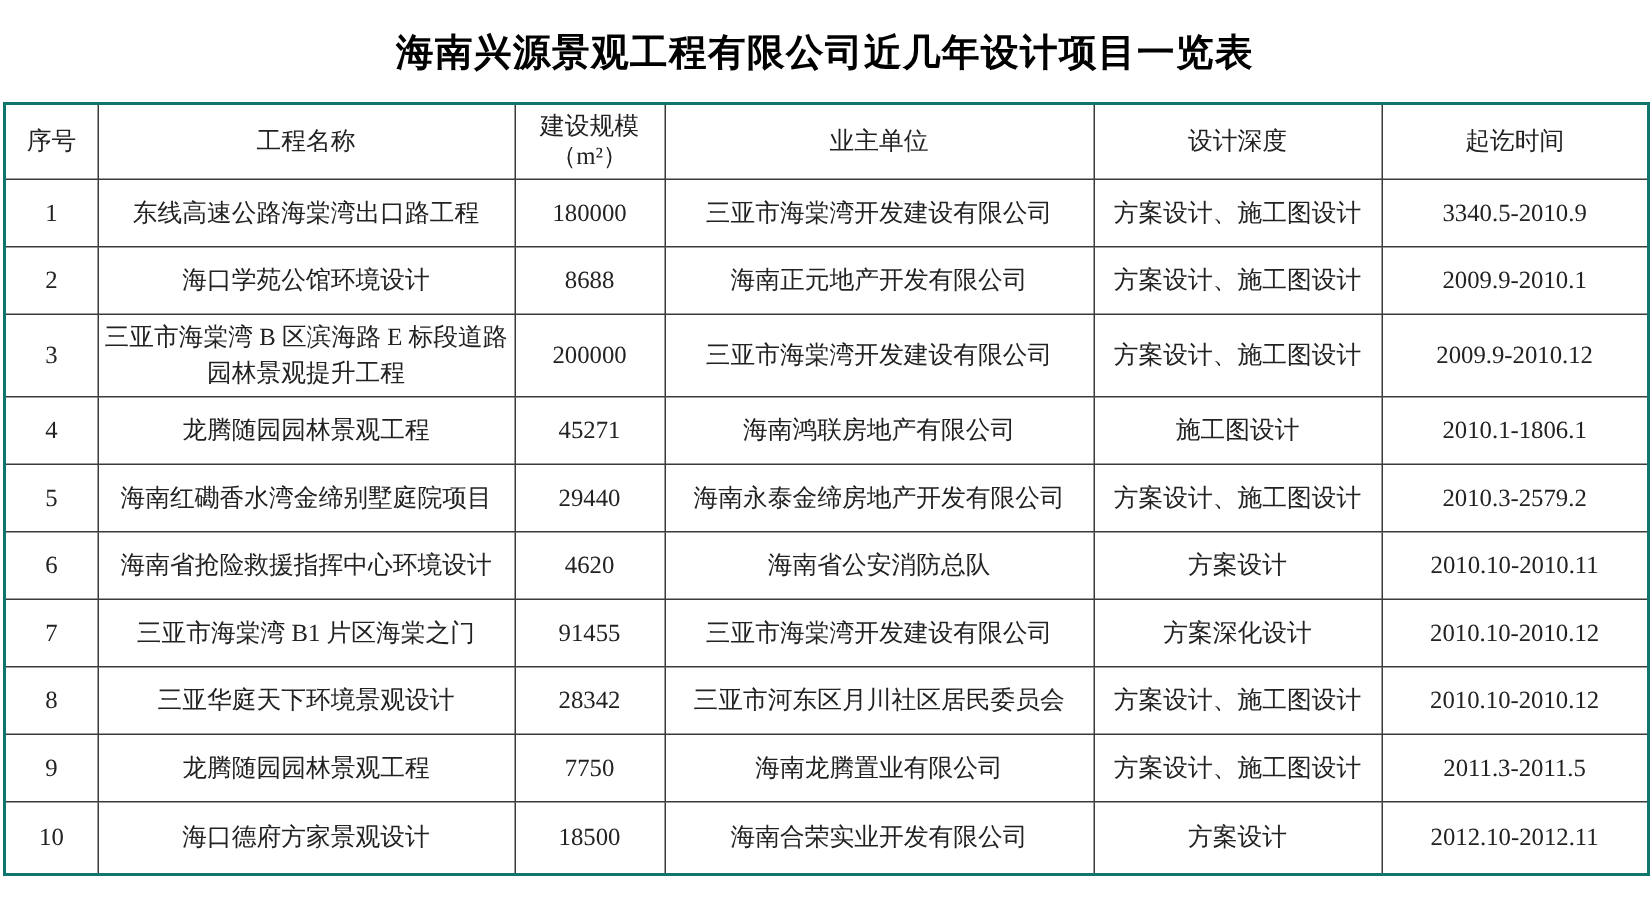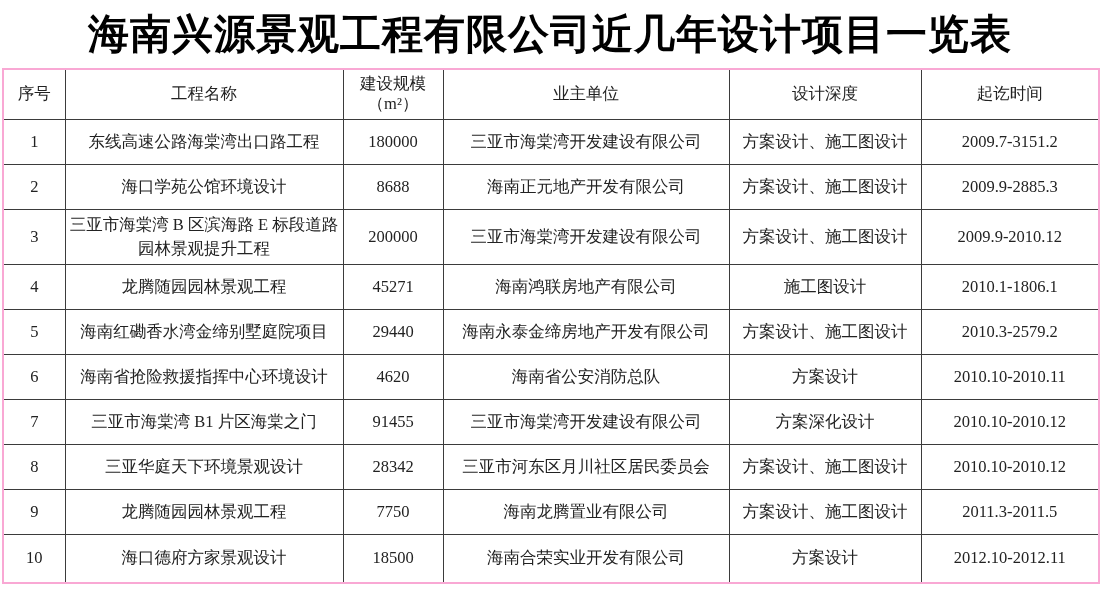--- a/index.html
+++ b/index.html
@@ -18,30 +18,30 @@
     font-family: "Liberation Serif", "DejaVu Serif", serif;
     color: #1c1c1c;
   }
   .doc-title {
     height: 68px;
     display: flex;
     align-items: center;
     justify-content: center;
     font-family: "Liberation Sans", "DejaVu Sans", sans-serif;
     font-weight: 700;
-    font-size: 41px;
+    font-size: 25px;
     letter-spacing: 1px;
     color: #000000;
   }
   table.project-table {
     width: 1096px;
     margin: 0 2px;
     border-collapse: collapse;
     table-layout: fixed;
-    border: 2px solid #f9a8d4;
+    border: 2px solid #0f766e;
   }
   table.project-table th,
   table.project-table td {
     border: 1px solid #3b3b3b;
     text-align: center;
     vertical-align: middle;
     font-size: 16.5px;
     font-weight: 400;
     color: #222222;
     padding: 2px 4px;
@@ -87,29 +87,29 @@
         <th>起讫时间</th>
       </tr>
     </thead>
     <tbody>
       <tr class="body-row">
         <td>1</td>
         <td>东线高速公路海棠湾出口路工程</td>
         <td>180000</td>
         <td>三亚市海棠湾开发建设有限公司</td>
         <td>方案设计、施工图设计</td>
-        <td>2009.7-3151.2</td>
+        <td>3340.5-2010.9</td>
       </tr>
       <tr class="body-row">
         <td>2</td>
         <td>海口学苑公馆环境设计</td>
         <td>8688</td>
         <td>海南正元地产开发有限公司</td>
         <td>方案设计、施工图设计</td>
-        <td>2009.9-2885.3</td>
+        <td>2009.9-2010.1</td>
       </tr>
       <tr class="body-row tall">
         <td>3</td>
         <td>三亚市海棠湾 B 区滨海路 E 标段道路园林景观提升工程</td>
         <td>200000</td>
         <td>三亚市海棠湾开发建设有限公司</td>
         <td>方案设计、施工图设计</td>
         <td>2009.9-2010.12</td>
       </tr>
       <tr class="body-row">

